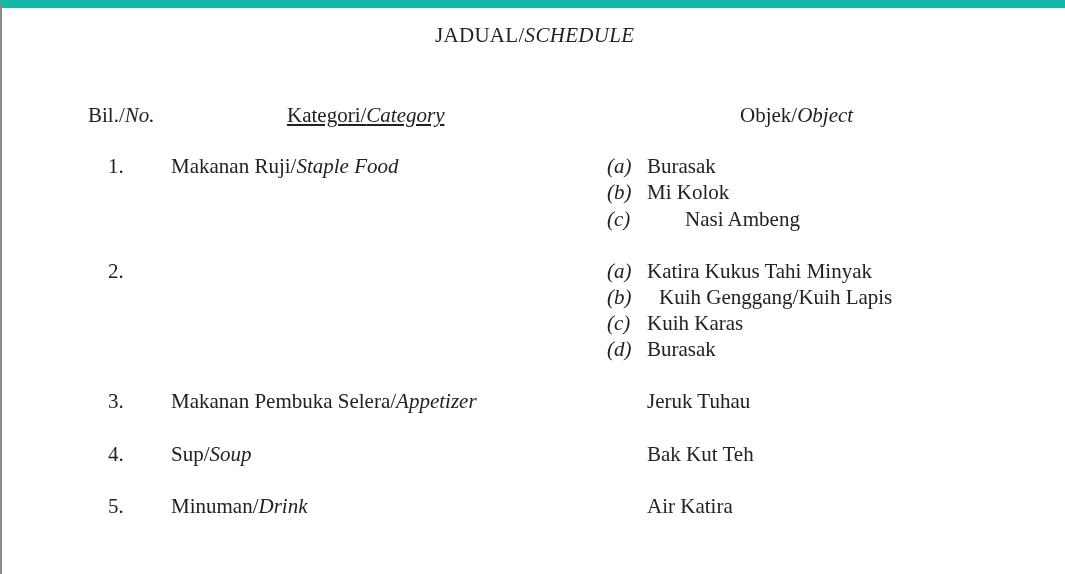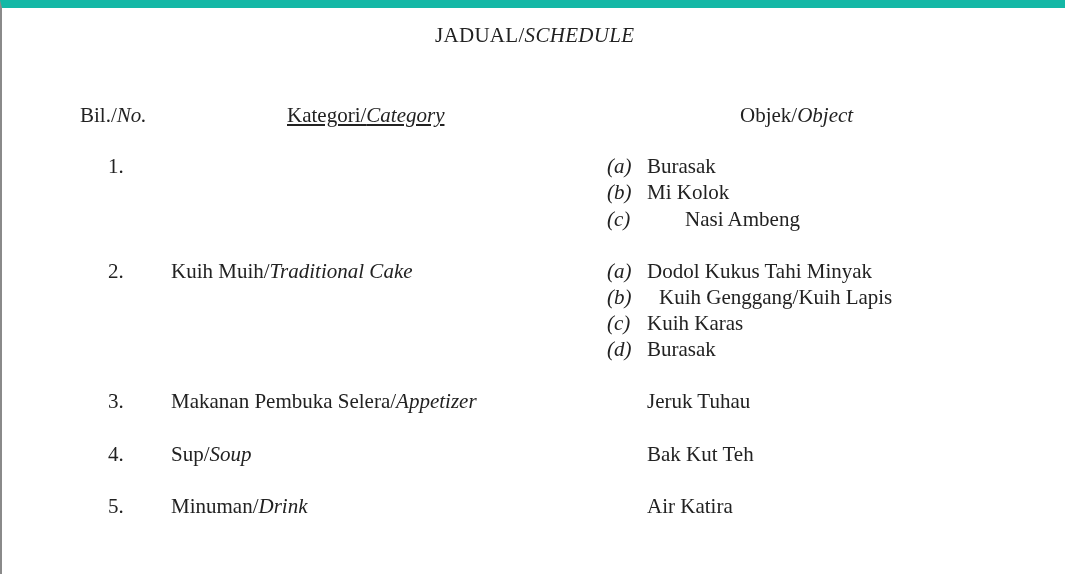--- a/index.html
+++ b/index.html
@@ -34,21 +34,21 @@
       top: 15px;
       left: 433px;
     }
     .txt {
       font-family: "Liberation Serif", "DejaVu Serif", serif;
       font-size: 21px;
       line-height: 26px;
     }
     .it { font-style: italic; }
     .hdr { top: 94px; }
-    .col-no { left: 78px; }
+    .col-no { left: 86px; }
     .col-cat-hdr { left: 285px; text-decoration: underline; }
     .col-obj-hdr { left: 738px; }
     .num { left: 106px; }
     .cat { left: 169px; }
     .lbl { left: 605px; font-style: italic; }
     .obj { left: 645px; }
     .obj-c { left: 642px; }
   </style>
 </head>
 <body>
@@ -63,33 +63,33 @@
     <span>Bil./</span><span class="it">No.</span>
   </div>
   <div class="abs txt hdr col-cat-hdr">
     <span>Kategori/</span><span class="it">Category</span>
   </div>
   <div class="abs txt hdr col-obj-hdr">
     <span>Objek/</span><span class="it">Object</span>
   </div>
 
   <div class="abs txt num" style="top:145px;">1.</div>
+  <div class="abs txt cat" style="top:145px;">
+    <span>Makanan Ruji/</span><span class="it">Staple Food</span>
+  </div>
   <div class="abs txt lbl" style="top:145px;">(a)</div>
   <div class="abs txt obj" style="top:145px;">Burasak</div>
   <div class="abs txt lbl" style="top:171px;">(b)</div>
   <div class="abs txt obj" style="top:171px;">Mi Kolok</div>
   <div class="abs txt lbl" style="top:198px;">(c)</div>
   <div class="abs txt obj-c" style="top:198px;margin-left:41px;">Nasi Ambeng</div>
 
   <div class="abs txt num" style="top:250px;">2.</div>
-  <div class="abs txt cat" style="top:250px;">
-    <span>Kuih Muih/</span><span class="it">Traditional Cake</span>
-  </div>
   <div class="abs txt lbl" style="top:250px;">(a)</div>
-  <div class="abs txt obj" style="top:250px;">Dodol Kukus Tahi Minyak</div>
+  <div class="abs txt obj" style="top:250px;">Katira Kukus Tahi Minyak</div>
   <div class="abs txt lbl" style="top:276px;">(b)</div>
   <div class="abs txt obj" style="top:276px;margin-left:12px;">Kuih Genggang/Kuih Lapis</div>
   <div class="abs txt lbl" style="top:302px;">(c)</div>
   <div class="abs txt obj" style="top:302px;">Kuih Karas</div>
   <div class="abs txt lbl" style="top:328px;">(d)</div>
   <div class="abs txt obj" style="top:328px;">Burasak</div>
 
   <div class="abs txt num" style="top:380px;">3.</div>
   <div class="abs txt cat" style="top:380px;">
     <span>Makanan Pembuka Selera/</span><span class="it">Appetizer</span>

